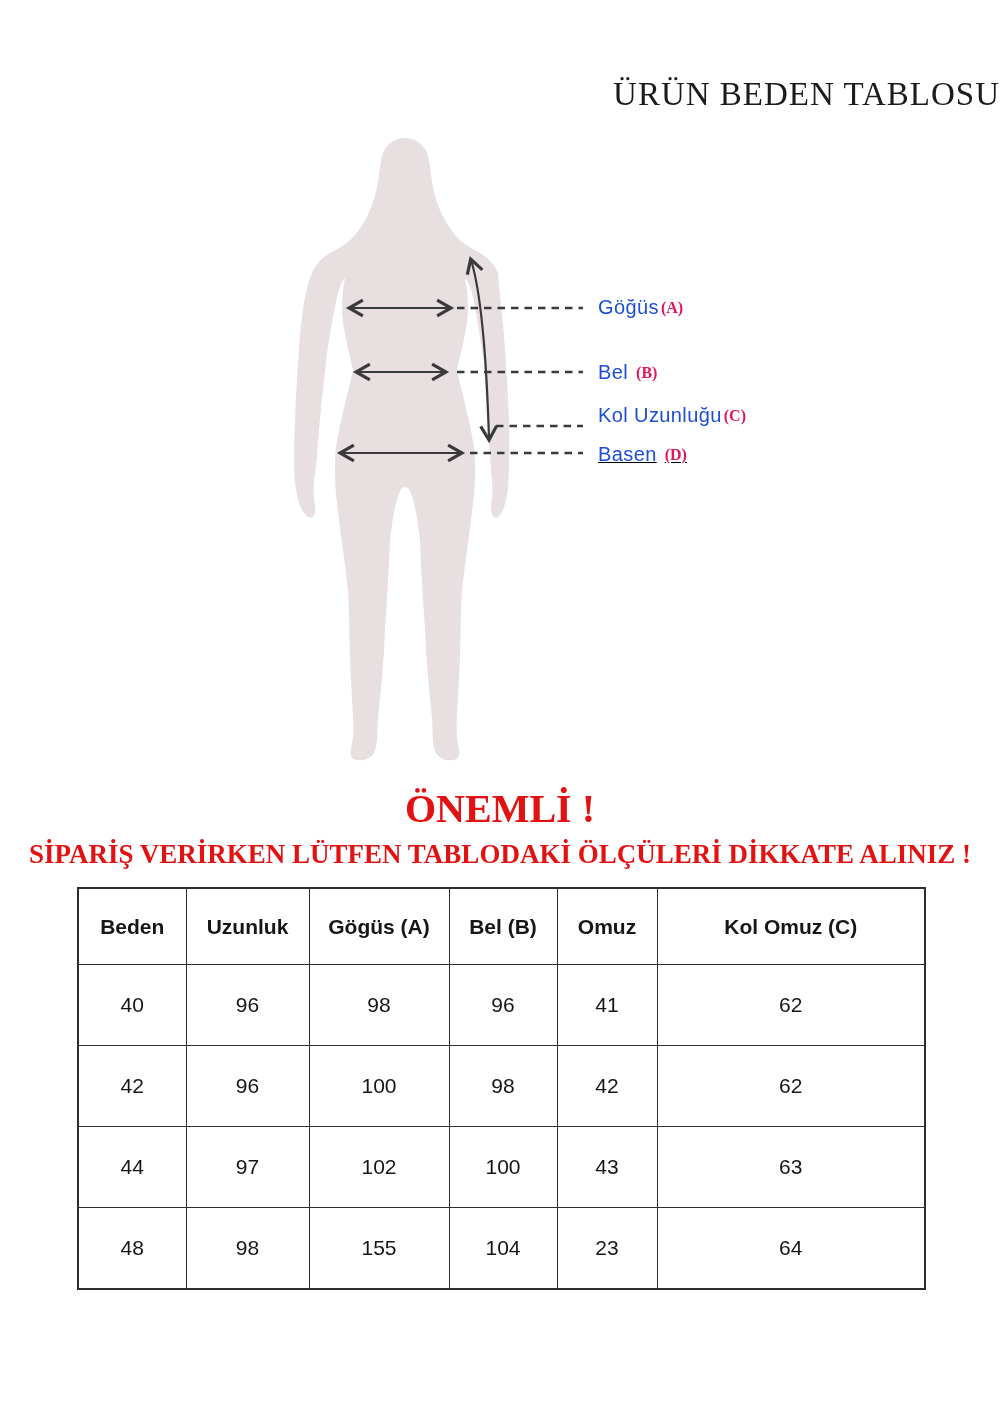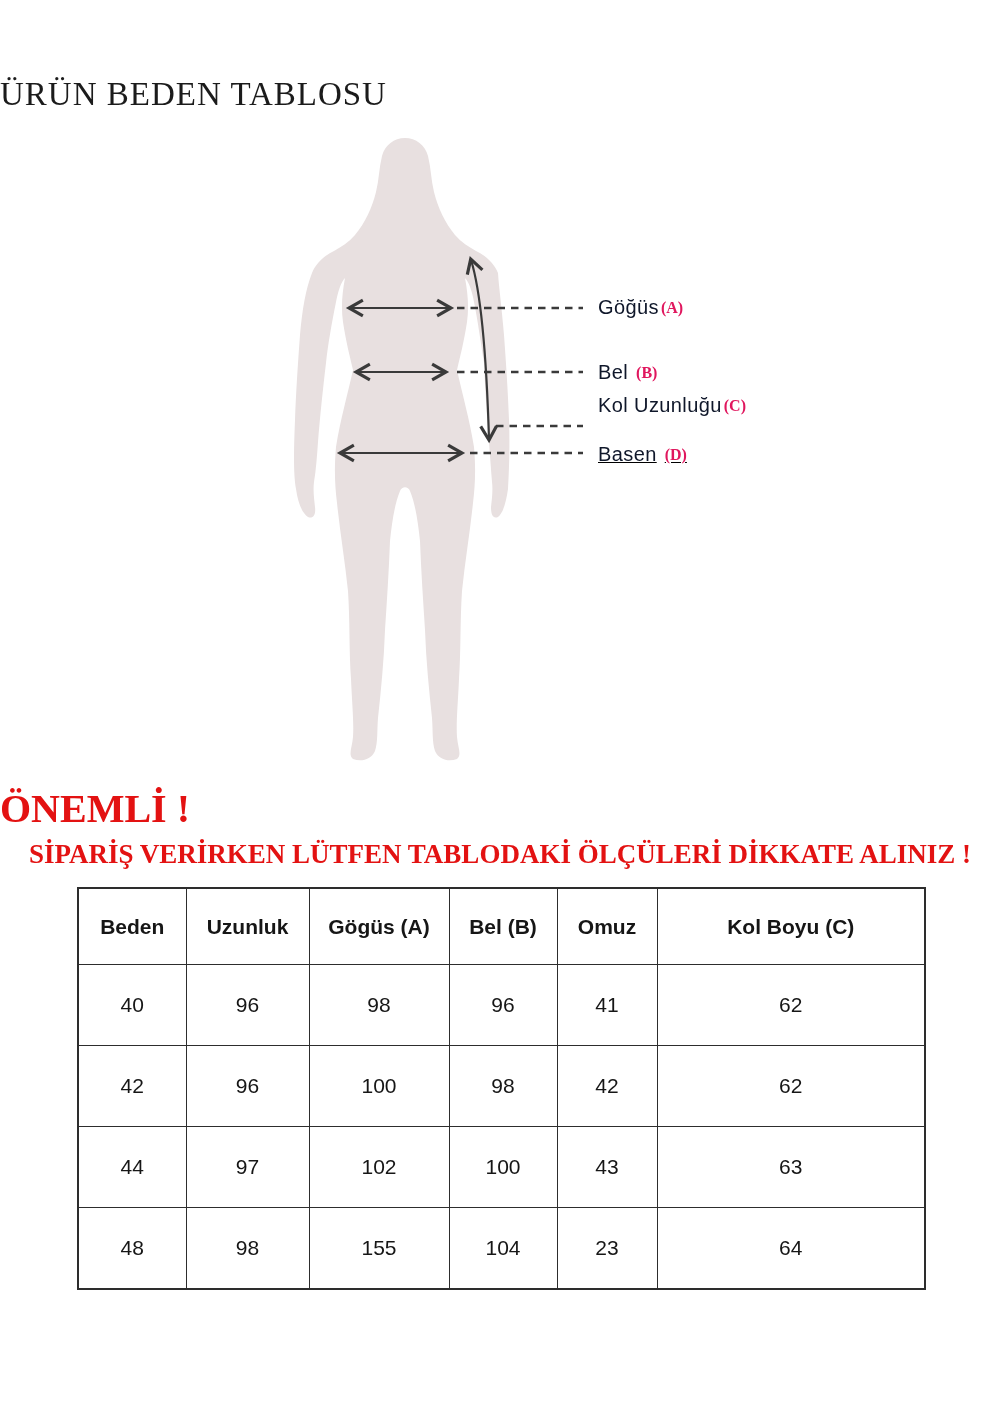--- a/index.html
+++ b/index.html
@@ -3,46 +3,46 @@
 <meta charset="utf-8">
 <style>
   html,body { margin:0; padding:0; background:#ffffff; }
   .page {
     position:relative; width:1000px; height:1414px; background:#ffffff;
     overflow:hidden; font-family:"Liberation Sans", sans-serif;
   }
 
   
   .page-title {
-    position:absolute; top:74px; left:0; width:100%; text-align:left;
+    position:absolute; top:74px; left:0; width:100%; text-align:right;
     font-family:"Liberation Serif", serif; font-size:33px; line-height:40px;
     color:#1b1b1b; letter-spacing:1px;
   }
 
   
   .diagram-svg { position:absolute; left:290px; top:130px; }
   .sil   { fill:#e8e0e0; stroke:none; }
   .arrow { stroke:#3a3a3a; stroke-width:2.2; fill:none; }
   .dash  { stroke:#3a3a3a; stroke-width:2.6; stroke-dasharray:7.5 6; fill:none; }
 
   .mrow { position:absolute; left:598px; white-space:nowrap; line-height:26px; }
-  .mrow .mname { font-size:20px; color:#0f172a; letter-spacing:0.4px; }
+  .mrow .mname { font-size:20px; color:#1d4ed8; letter-spacing:0.4px; }
   .mrow .mkey  {
     font-family:"Liberation Serif", serif; font-weight:bold; font-size:16px;
     color:#e0175e; margin-left:2px; position:relative; top:-1px;
   }
   .mrow .mkey.spaced { margin-left:8px; }
   .mrow-chest { top:294px; }
   .mrow-waist { top:359px; }
-  .mrow-arm   { top:392px;text-align:center; }
+  .mrow-arm   { top:402px;text-align:center; }
   .mrow-hip   { top:441px;text-decoration:underline; }
 
   
   .notice-heading {
-    position:absolute; top:786px; left:0; width:100%; text-align:left;
+    position:absolute; top:786px; left:0; width:100%; text-align:center;
     font-family:"Liberation Serif", serif; font-weight:bold; font-size:40px;
     line-height:46px; color:#e31212;
   }
   .notice-subheading {
     position:absolute; top:838px; left:0; width:100%; text-align:center;
     font-family:"Liberation Serif", serif; font-weight:bold; font-size:27px;
     line-height:32px; color:#e31212; letter-spacing:0px;
   }
 
   
@@ -132,21 +132,21 @@
         <col style="width:100px">
         <col style="width:268px">
     </colgroup>
     <thead>
       <tr>
         <th>Beden</th>
         <th>Uzunluk</th>
         <th>Gögüs (A)</th>
         <th>Bel (B)</th>
         <th>Omuz</th>
-        <th>Kol Boyu (C)</th>
+        <th>Kol Omuz (C)</th>
       </tr>
     </thead>
     <tbody>
       <tr>
         <td>40</td>
         <td>96</td>
         <td>98</td>
         <td>96</td>
         <td>41</td>
         <td>62</td>

